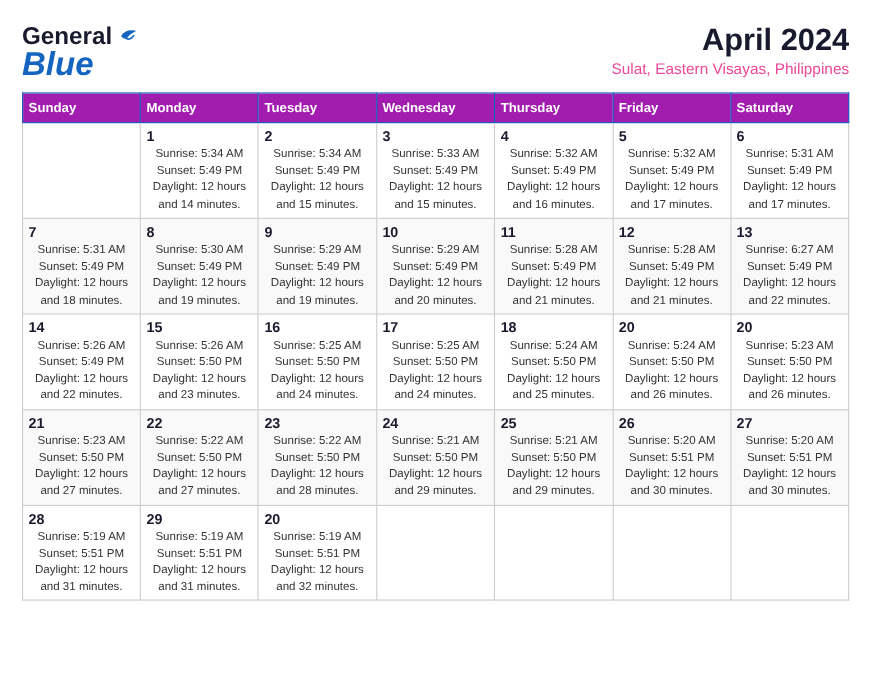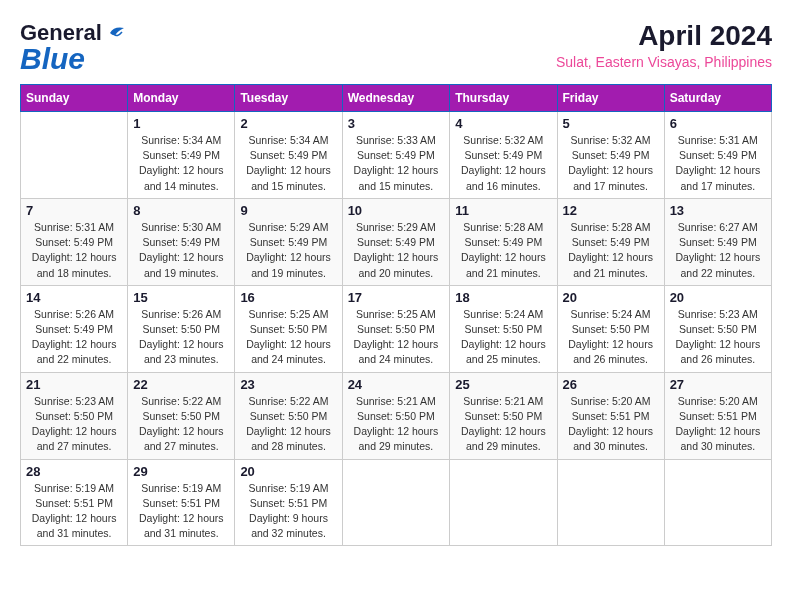--- a/index.html
+++ b/index.html
@@ -352,21 +352,21 @@
           <span>Sunrise: 5:19 AM</span><br>
           <span>Sunset: 5:51 PM</span><br>
           <span>Daylight: 12 hours and 31 minutes.</span>
         </div>
       </td>
         <td>
         <span class="day-number">20</span>
         <div class="day-info">
           <span>Sunrise: 5:19 AM</span><br>
           <span>Sunset: 5:51 PM</span><br>
-          <span>Daylight: 9 hours and 32 minutes.</span>
+          <span>Daylight: 12 hours and 32 minutes.</span>
         </div>
       </td>
         <td class="empty-cell"></td>
         <td class="empty-cell"></td>
         <td class="empty-cell"></td>
         <td class="empty-cell"></td>
       </tr>
     </tbody>
 </table>
 

